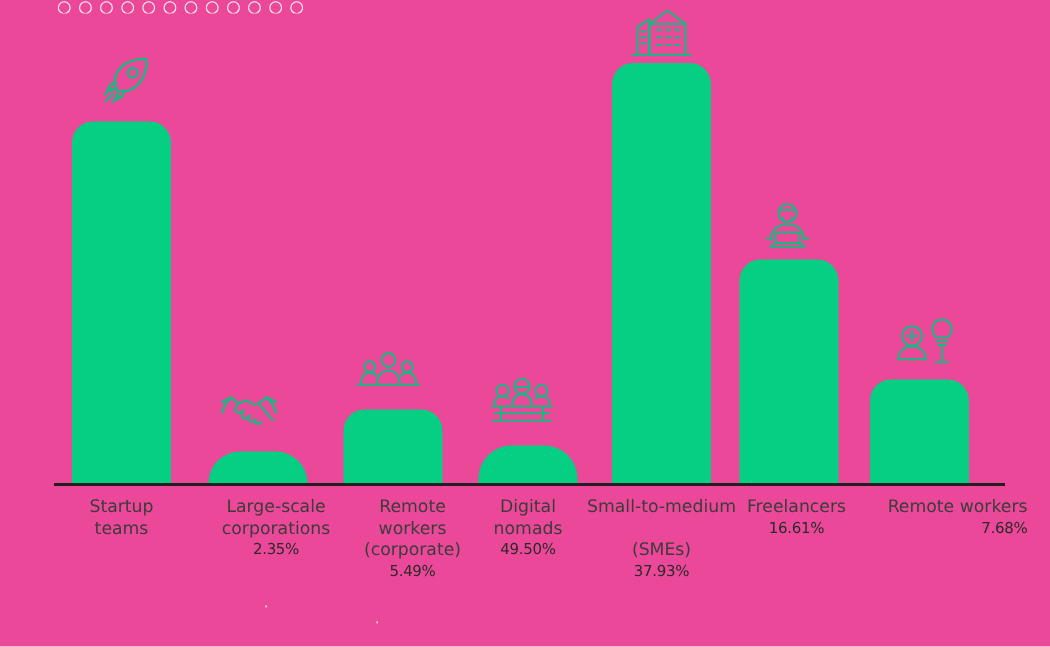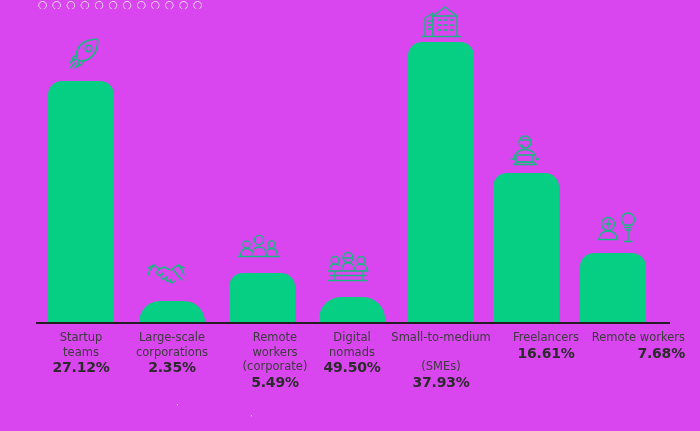--- a/index.html
+++ b/index.html
@@ -7,21 +7,21 @@
     padding: 0;
     background: #ffffff;
   }
   body {
     font-family: "DejaVu Sans", "Liberation Sans", sans-serif;
   }
   #page {
     position: relative;
     width: 700px;
     height: 431px;
-    background: #d946ef;
+    background: #ec4899;
     overflow: hidden;
   }
   
   .top-strip {
     position: absolute;
     left: 38px;
     top: 0px;
     width: 270px;
     height: 9px;
     color: #f2f2f4;
@@ -76,22 +76,22 @@
   .label {
     position: absolute;
     text-align: center;
     color: #3c3c3c;
     font-size: 11.5px;
     line-height: 14.5px;
   }
   .label .name { font-weight: 400; }
   .label .pct {
     display: block;
-    font-weight: 700;
-    font-size: 14px;
+    font-weight: 400;
+    font-size: 10px;
     color: #2b2b2b;
     margin-top: 1px;
     letter-spacing: -0.2px;
   }
   .speck {
     position: absolute;
     color: #f4f4f6;
     font-size: 9px;
   }
 </style>
@@ -221,24 +221,23 @@
     </div>
 
     <div class="baseline"></div>
   </div>
 
   <div class="labels">
 
     <div class="label" style="left:31px; width:100px;">
       <span class="name">Startup</span><br>
       <span class="name">teams</span>
-      <span class="pct">27.12%</span>
-    </div>
-
-    <div class="label" style="left:117px; width:110px;">
+    </div>
+
+    <div class="label" style="left:129px; width:110px;">
       <span class="name">Large-scale</span><br>
       <span class="name">corporations</span>
       <span class="pct">2.35%</span>
     </div>
 
     <div class="label" style="left:228px; width:94px;">
       <span class="name">Remote</span><br>
       <span class="name">workers</span><br>
       <span class="name">(corporate)</span>
       <span class="pct">5.49%</span>
@@ -250,21 +249,21 @@
       <span class="pct">49.50%</span>
     </div>
 
     <div class="label" style="left:386px; width:110px;">
       <span class="name">Small-to-medium</span><br>
       <br>
       <span class="name">(SMEs)</span>
       <span class="pct">37.93%</span>
     </div>
 
-    <div class="label" style="left:505px; width:82px;">
+    <div class="label" style="left:490px; width:82px;">
       <span class="name">Freelancers</span>
       <span class="pct">16.61%</span>
     </div>
 
     <div class="label" style="left:565px; width:120px;text-align:right;">
       <span class="name">Remote workers</span><br>
       <span class="pct">7.68%</span>
     </div>
   </div>
 

